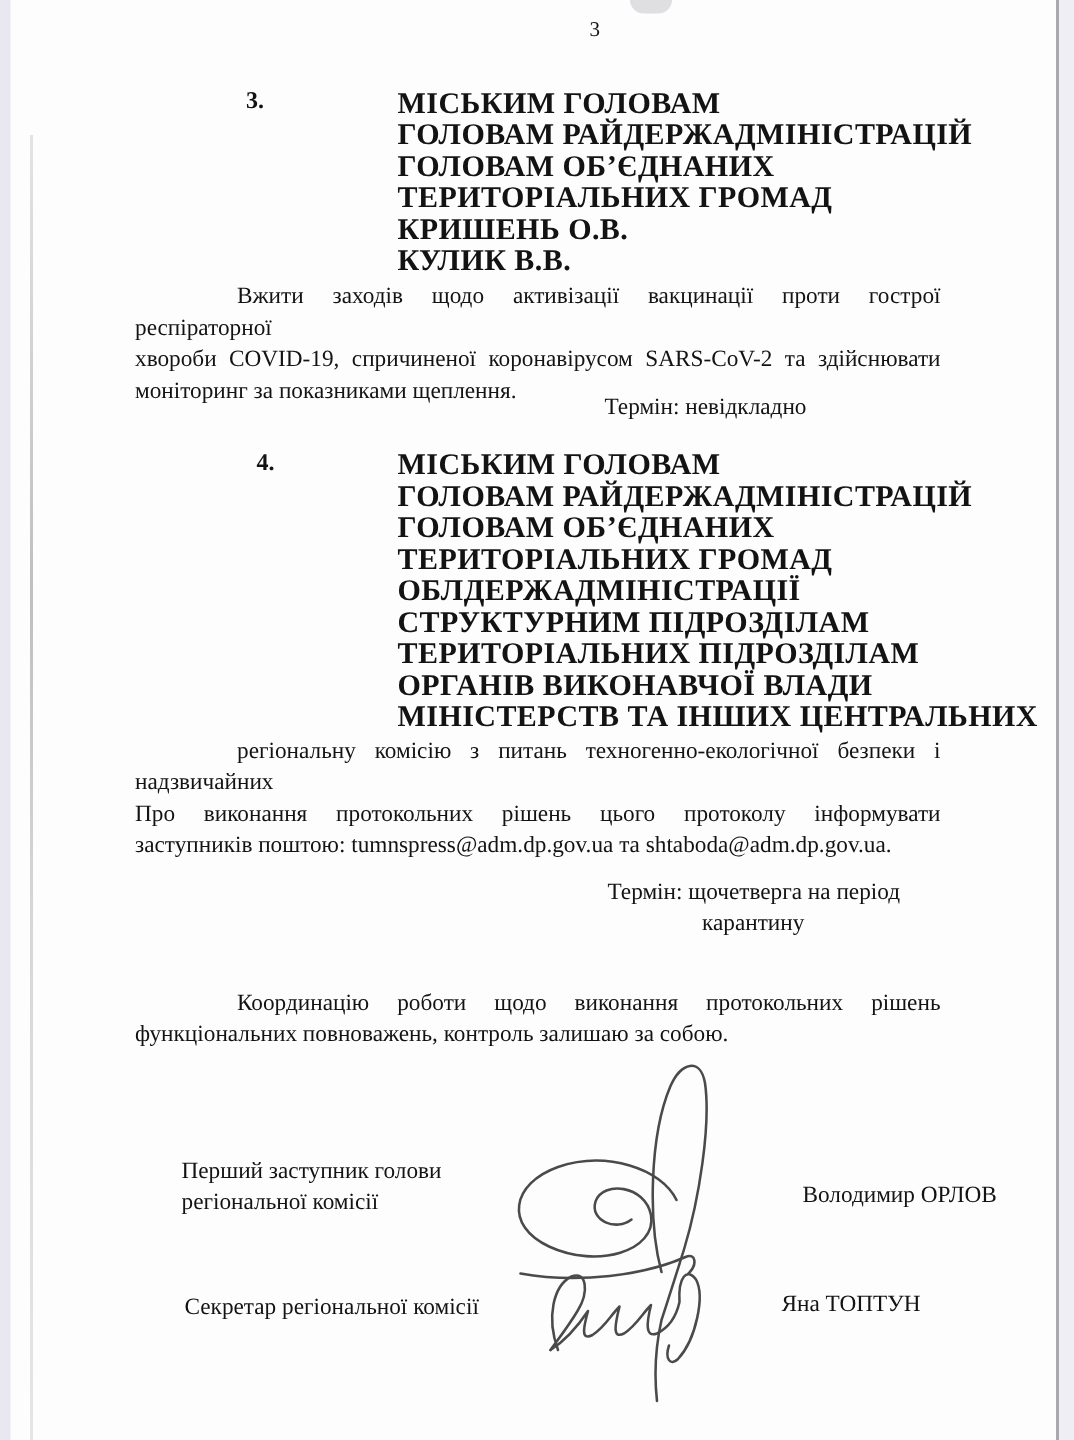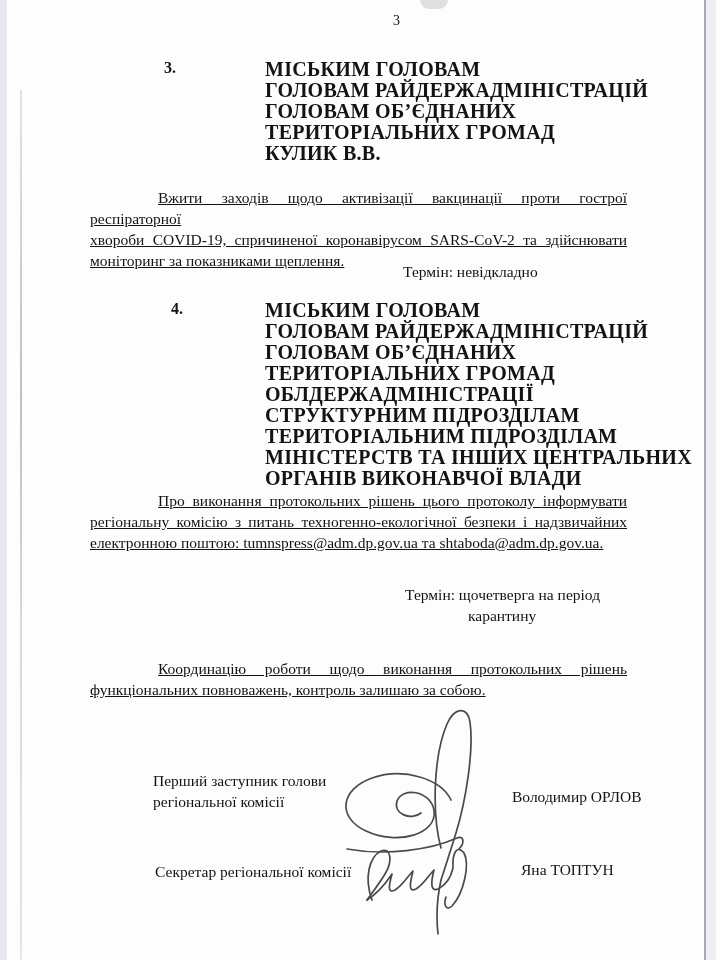--- a/index.html
+++ b/index.html
@@ -27,38 +27,38 @@
   .item-number { position: absolute; font-weight: bold; font-size: 16px; }
   .num3 { top: 59px;  left: 164px; }
   .num4 { top: 300px; left: 171px; }
 
   .heading { position: absolute; left: 265px; font-weight: bold; font-size: 20px;
              line-height: 21px; letter-spacing: .3px; white-space: nowrap; }
   .head3 { top: 59px; }
   .head4 { top: 300px; }
 
   .para { position: absolute; left: 90px; width: 537px; font-size: 15.5px; line-height: 20.9px; }
-  .para > div { text-align: justify; text-align-last: justify; text-decoration: underline; }
+  .para > div { text-align: justify; text-align-last: justify; }
   .para > div:first-child { text-indent: 68px; }
   .para > div:last-child  { text-align-last: left; }
   .para1 { top: 188px; }
   .para2 { top: 491px; }
   .para3 { top: 659px; }
 
   .term { position: absolute; font-size: 15.5px; line-height: 21px; }
   .term .b { font-weight: normal; }
   .term1 { top: 261px; left: 403px; }
   .term2 { top: 584px; left: 405px; width: 200px; }
   .term2-line2 { padding-left: 63px; }
 
-  .sig-title { position: absolute; font-size: 15.5px; line-height: 21px; margin-left: 32px; }
+  .sig-title { position: absolute; font-size: 15.5px; line-height: 21px; }
   .sig-title-1 { top: 770px; left: 121px; width: 212px; }
   .sig-title-2 { top: 861px; left: 123px; width: 300px; }
   .sig-name { position: absolute; font-size: 15.5px; }
-  .sig-name-1 { top: 788px; left: 512px; }
+  .sig-name-1 { top: 788px; left: 535px; }
   .sig-name-2 { top: 861px; left: 521px; }
 
   .signatures { position: absolute; left: 325px; top: 690px; }
   .signatures path { fill: none; stroke: #4a4a4a; stroke-width: 1.7; stroke-linecap: round; stroke-linejoin: round; }
 </style>
 </head>
 <body>
 
 <div class="page">
 
@@ -69,47 +69,48 @@
   <div class="smudge-top"></div>
 
   <div class="pageno">3</div>
 
   <div class="item-number num3">3.</div>
   <div class="heading head3">
       <div>МІСЬКИМ ГОЛОВАМ</div>
       <div>ГОЛОВАМ РАЙДЕРЖАДМІНІСТРАЦІЙ</div>
       <div>ГОЛОВАМ ОБ’ЄДНАНИХ</div>
       <div>ТЕРИТОРІАЛЬНИХ ГРОМАД</div>
+      <div>КРИШЕНЬ О.В.</div>
       <div>КУЛИК В.В.</div>
     </div>
   <div class="para para1">
       <div>Вжити заходів щодо активізації вакцинації проти гострої респіраторної</div>
       <div>хвороби COVID-19, спричиненої коронавірусом SARS-CoV-2 та здійснювати</div>
       <div>моніторинг за показниками щеплення.</div>
     </div>
   <div class="term term1">
     <span class="b">Термін</span><span>: невідкладно</span>
   </div>
 
   <div class="item-number num4">4.</div>
   <div class="heading head4">
       <div>МІСЬКИМ ГОЛОВАМ</div>
       <div>ГОЛОВАМ РАЙДЕРЖАДМІНІСТРАЦІЙ</div>
       <div>ГОЛОВАМ ОБ’ЄДНАНИХ</div>
       <div>ТЕРИТОРІАЛЬНИХ ГРОМАД</div>
       <div>ОБЛДЕРЖАДМІНІСТРАЦІЇ</div>
       <div>СТРУКТУРНИМ ПІДРОЗДІЛАМ</div>
-      <div>ТЕРИТОРІАЛЬНИМ ПІДРОЗДІЛАМ</div>
+      <div>ТЕРИТОРІАЛЬНИХ ПІДРОЗДІЛАМ</div>
+      <div>ОРГАНІВ ВИКОНАВЧОЇ ВЛАДИ</div>
       <div>МІНІСТЕРСТВ ТА ІНШИХ ЦЕНТРАЛЬНИХ</div>
-      <div>ОРГАНІВ ВИКОНАВЧОЇ ВЛАДИ</div>
     </div>
   <div class="para para2">
+      <div>регіональну комісію з питань техногенно-екологічної безпеки і надзвичайних</div>
       <div>Про виконання протокольних рішень цього протоколу інформувати</div>
-      <div>регіональну комісію з питань техногенно-екологічної безпеки і надзвичайних</div>
-      <div>електронною поштою: tumnspress@adm.dp.gov.ua та shtaboda@adm.dp.gov.ua.</div>
+      <div>заступників поштою: tumnspress@adm.dp.gov.ua та shtaboda@adm.dp.gov.ua.</div>
     </div>
   <div class="term term2">
     <div><span class="b">Термін</span><span>: щочетверга на період</span></div>
     <div class="term2-line2">карантину</div>
   </div>
 
   <div class="para para3">
       <div>Координацію роботи щодо виконання протокольних рішень</div>
       <div>функціональних повноважень, контроль залишаю за собою.</div>
     </div>

